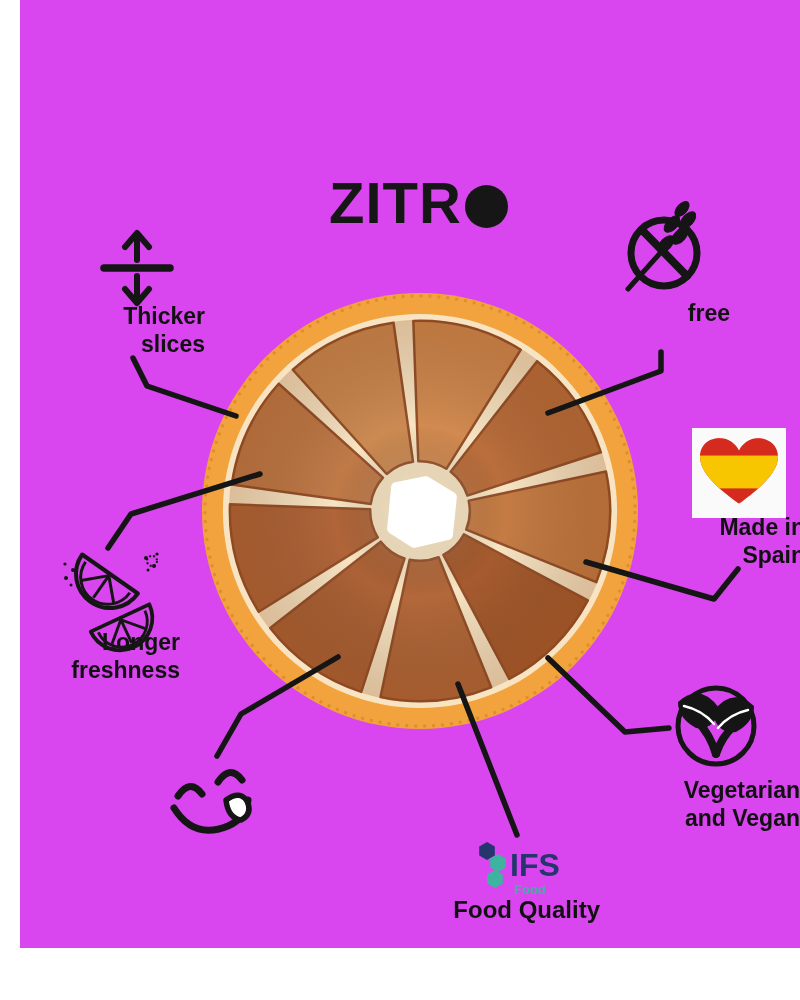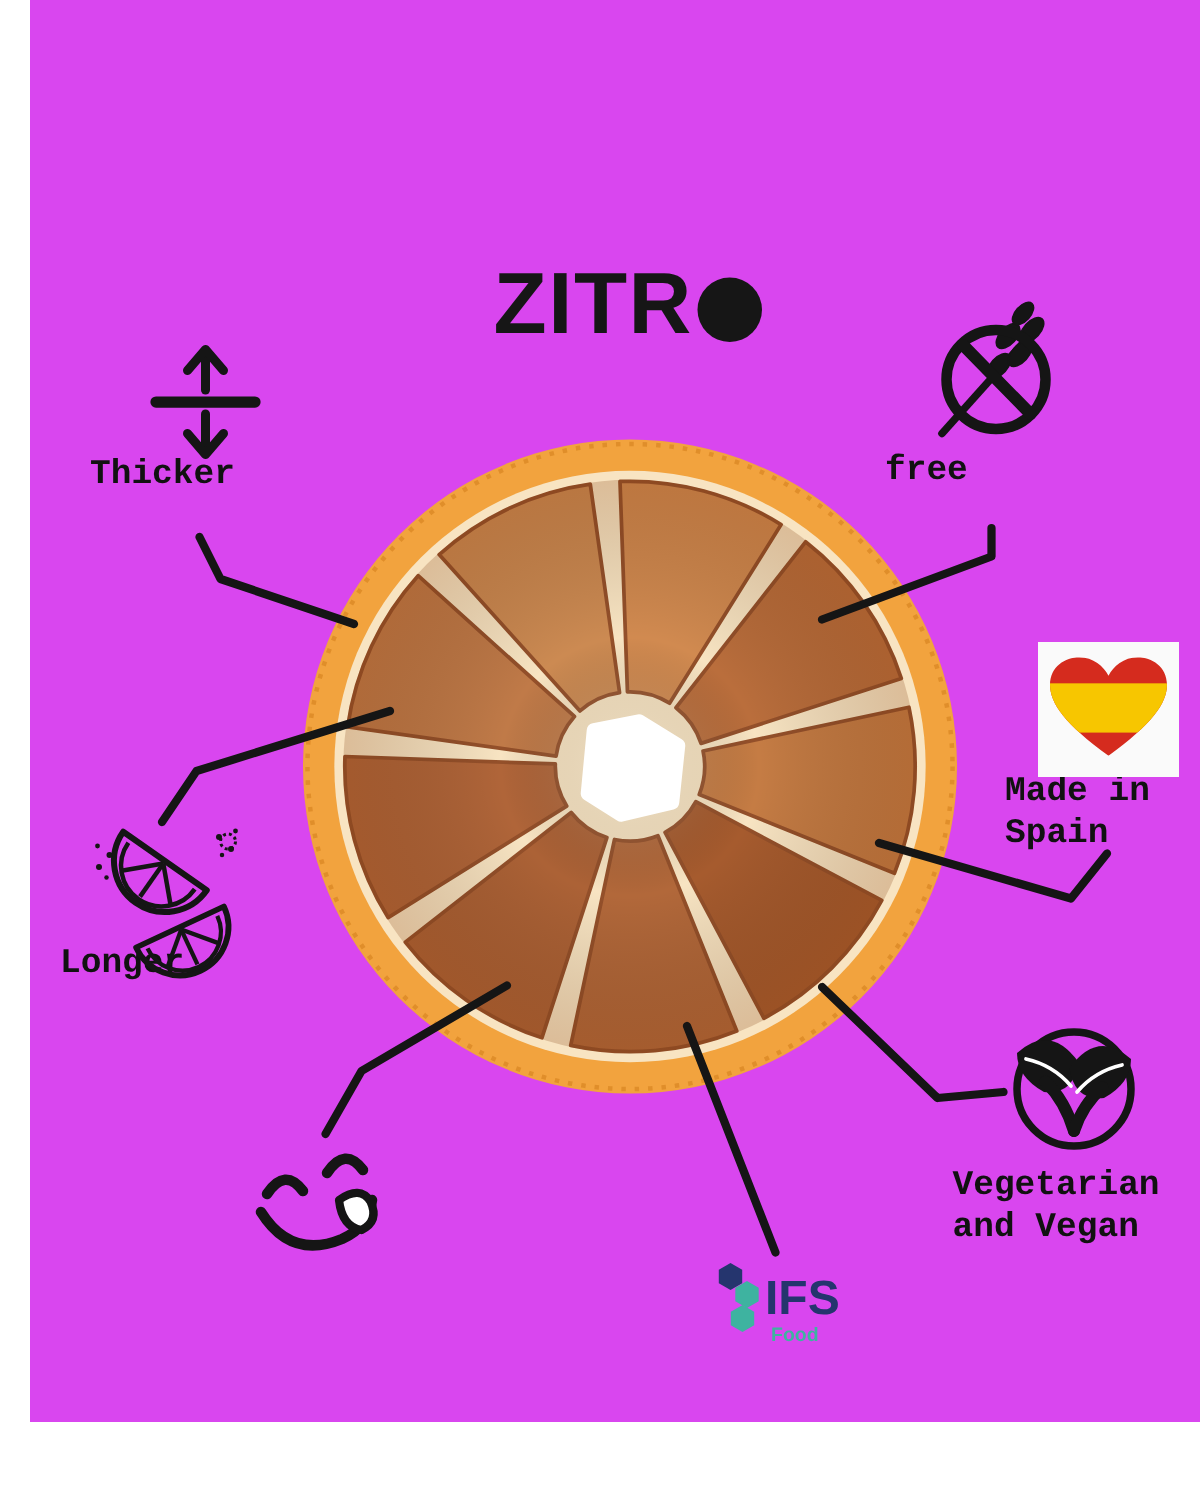--- a/index.html
+++ b/index.html
@@ -18,22 +18,22 @@
   }
   .logo-dot{
     width:43px;height:43px;border-radius:50%;background:#161616;margin:6px 3px 0 3px;
   }
   .tagline{
     position:absolute;top:240px;left:0;width:780px;text-align:center;
     font-size:14px;letter-spacing:2.4px;color:#3c3c3c;font-weight:500;
   }
   
   .feature-label{
-    position:absolute;text-align:left;font-size:23px;font-weight:bold;
-    color:#111111;line-height:28px;font-family:Liberation Mono, monospace;
+    position:absolute;text-align:right;font-size:23px;font-weight:bold;
+    color:#111111;line-height:28px;
   }
   .fl-thicker{left:40px;top:302px;width:145px;}
   .fl-gluten{left:570px;top:299px;width:140px;}
   .fl-spain{left:650px;top:513px;width:135px;}
   .fl-vegan{left:615px;top:776px;width:165px;}
   .fl-fresh{left:20px;top:628px;width:140px;}
   .fl-flavour{left:135px;top:834px;width:125px;}
   .fl-cert{left:415px;top:895px;width:165px;font-size:24px;line-height:29px;}
   
   .abs{position:absolute;}
@@ -190,31 +190,34 @@
   <svg id="ifs-logo" class="abs" width="105" height="62" viewBox="0 0 105 62">
     <polygon points="17,6 24.8,10.5 24.8,19.5 17,24 9.2,19.5 9.2,10.5" fill="#25356E"></polygon>
     <polygon points="28,18 35.8,22.5 35.8,31.5 28,36 20.2,31.5 20.2,22.5" fill="#3EB3A0"></polygon>
     <polygon points="25,34 32.8,38.5 32.8,47.5 25,52 17.2,47.5 17.2,38.5" fill="#3EB3A0"></polygon>
     <text x="40" y="40" font-size="32" font-weight="bold" font-family="Liberation Sans, sans-serif" fill="#25356E">IFS</text>
     <text x="44" y="58" font-size="13" font-weight="bold" font-family="Liberation Sans, sans-serif" fill="#3EB3A0">Food</text>
   </svg>
 
   <div class="feature-label fl-thicker">
     <div>Thicker</div>
+    <div>slices</div>
   </div>
   <div class="feature-label fl-gluten">
     <div>free</div>
   </div>
   <div class="feature-label fl-spain">
     <div>Made in</div>
     <div>Spain</div>
   </div>
   <div class="feature-label fl-vegan">
     <div>Vegetarian</div>
     <div>and Vegan</div>
   </div>
   <div class="feature-label fl-fresh">
     <div>Longer</div>
+    <div>freshness</div>
   </div>
   <div class="feature-label fl-cert">
+    <div>Food Quality</div>
   </div>
 
 </div>
 
 </body></html>

